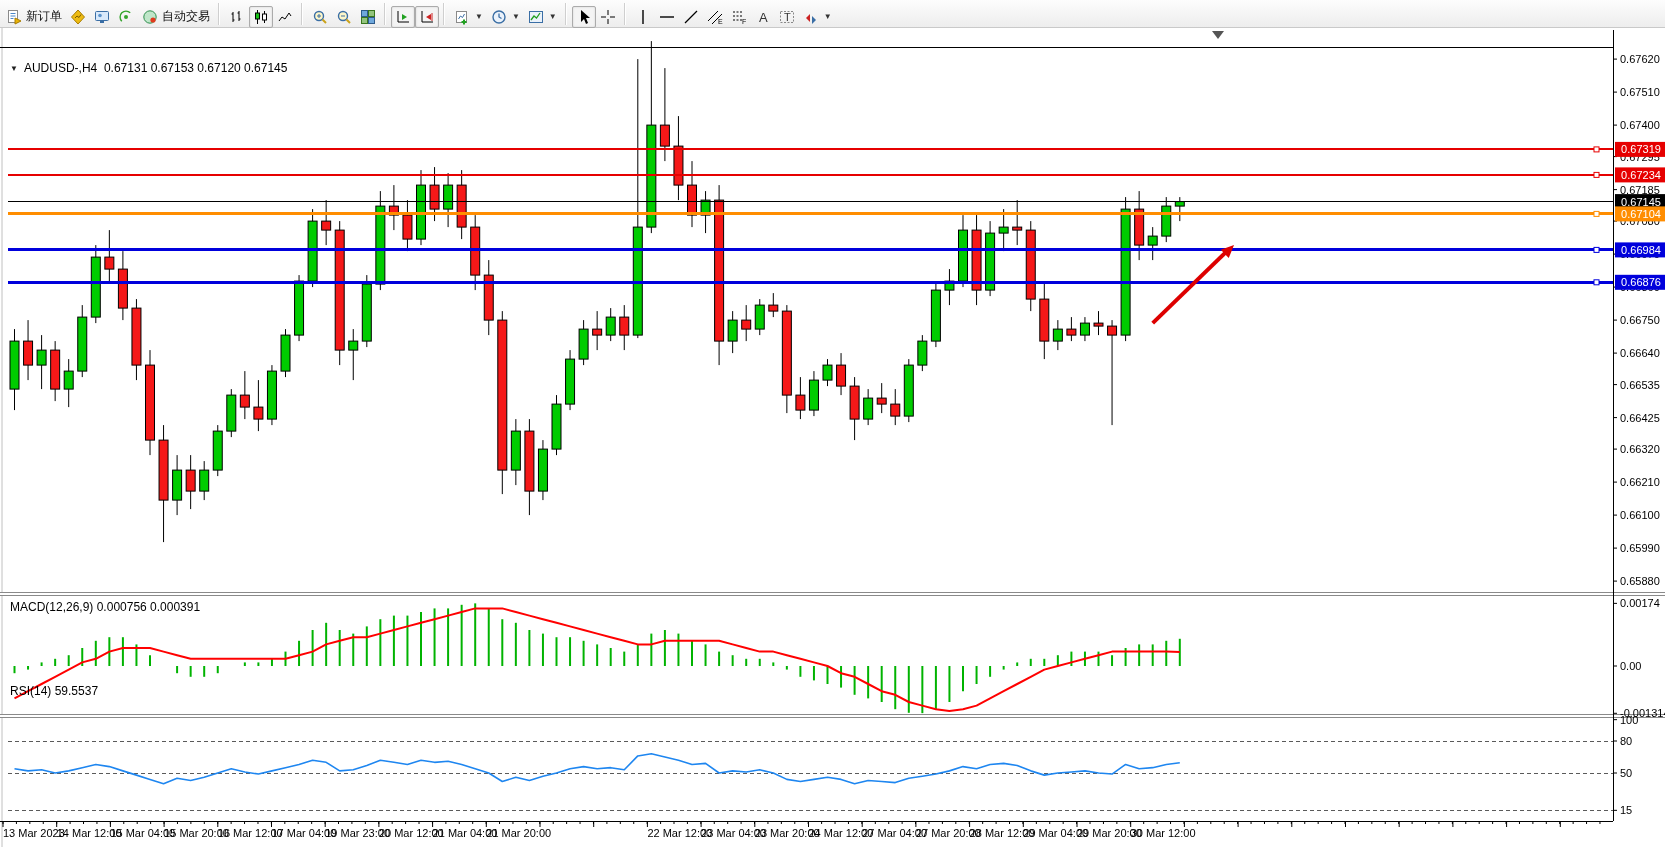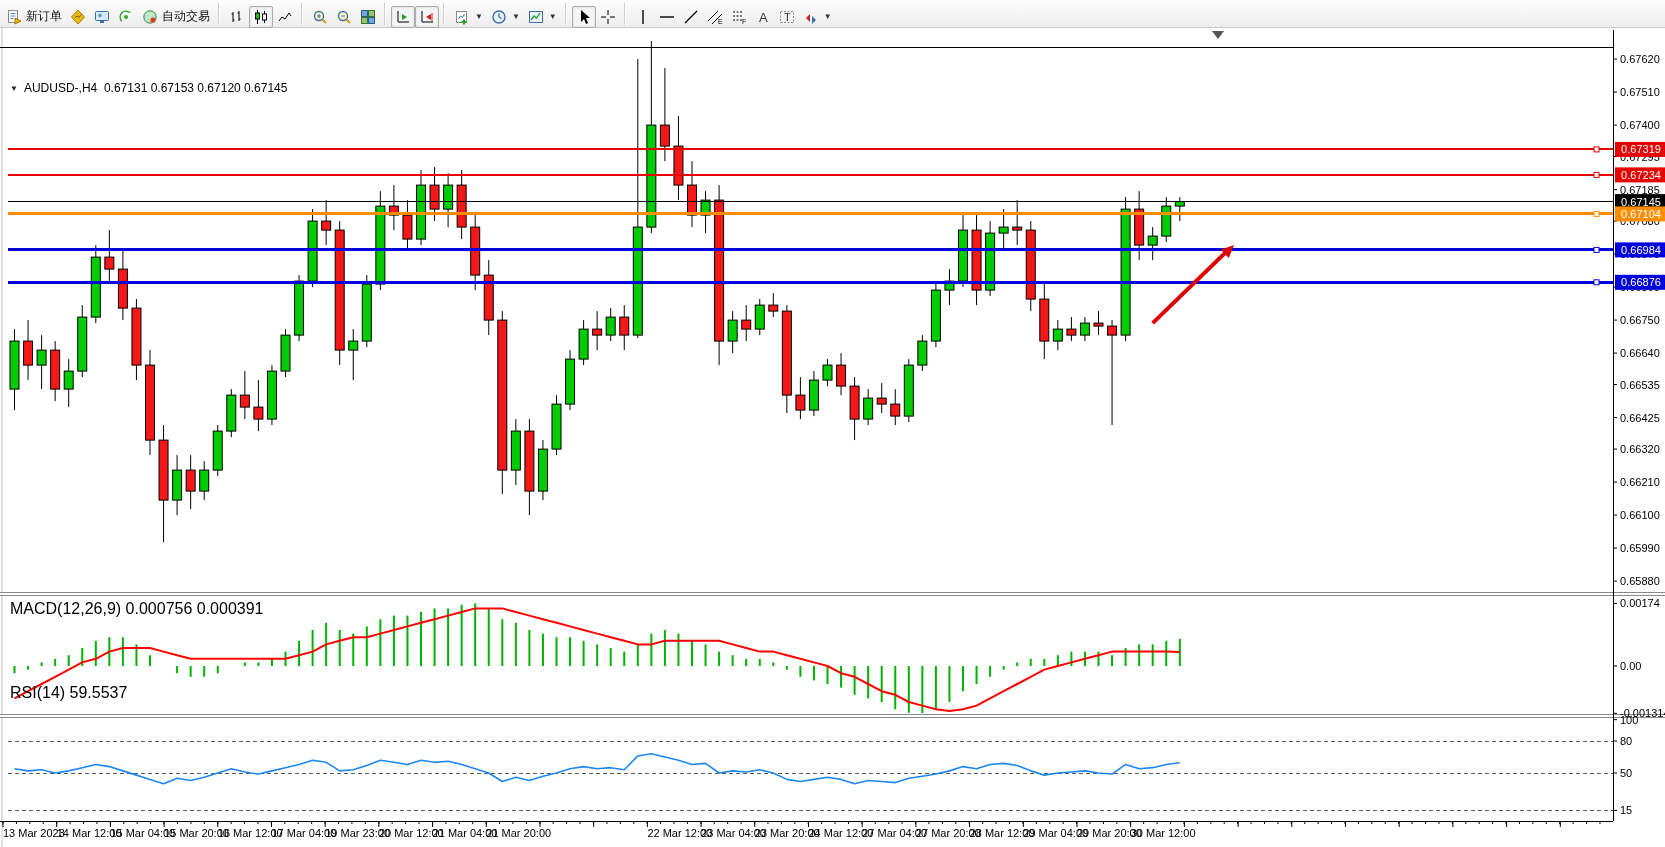--- a/index.html
+++ b/index.html
@@ -22,22 +22,22 @@
     border-radius:2px;font-size:12px;color:#4c4c4c;}
   .tf-btn.pressed{background:#f2f2f2;border-color:#a8a8a8;color:#222;box-shadow:inset 0 0 2px rgba(0,0,0,.15);}
   #tb-right{position:absolute;right:6px;top:0;height:28px;display:flex;align-items:center;gap:6px;}
   .chat-wrap{position:relative;width:20px;height:18px;}
   .chat-badge{position:absolute;top:-3px;right:-6px;min-width:14px;height:14px;border-radius:8px;
     background:#e2341d;color:#fff;font-size:10px;font-weight:bold;display:flex;align-items:center;
     justify-content:center;padding:0 2px;box-sizing:border-box;}
   
   #chart-area{position:absolute;left:0;top:28px;width:1424px;height:819px;background:#fff;}
   #chart-svg{position:absolute;left:0;top:0;}
-  .pane-label{position:absolute;font-size:16px;color:#000;white-space:pre;z-index:3;}
-  #chart-title{font-size:12px;margin-top:20px;}
+  .pane-label{position:absolute;font-size:12px;color:#000;white-space:pre;z-index:3;}
+  #chart-title{font-size:12px;}
   #title-caret{font-size:8px;color:#222;margin-right:6px;vertical-align:1px;}
 </style>
 </head>
 <body>
 
 <div id="toolbar">
     <div class="tb-group">
       <div class="tb-btn">
         <svg width="16" height="16" viewBox="0 0 16 16">
           <rect x="2.5" y="1.5" width="9" height="12" fill="#fff" stroke="#8a8a8a"></rect>

